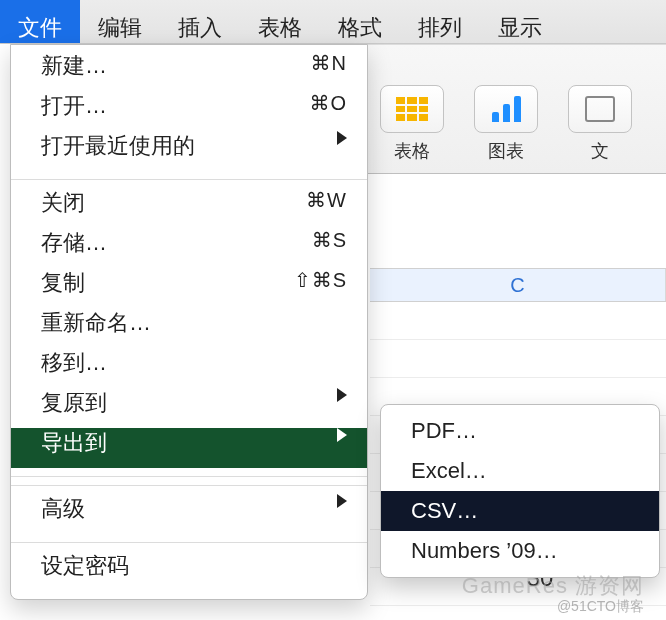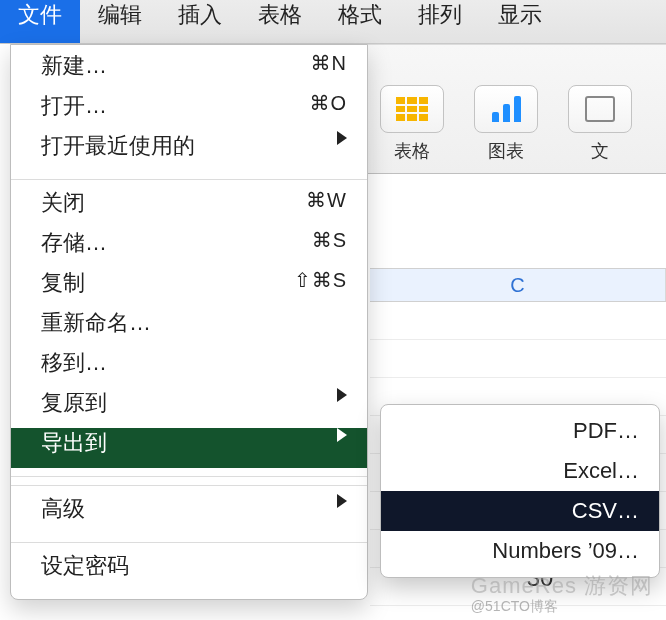--- a/index.html
+++ b/index.html
@@ -10,21 +10,21 @@
     height: 44px;
     background: linear-gradient(#ececec, #e3e3e3);
     border-bottom: 1px solid #c9c9c9;
     display: flex;
     align-items: stretch;
     font-size: 22px;
   }
   .menubar .menu-item {
     padding: 0 18px;
     display: flex;
-    align-items: flex-start;
+    align-items: flex-end;
     color: #222;
     cursor: default;
   }
   .menubar .menu-item.active {
     background: #1a6fe8;
     color: #fff;
   }
 
   
   .toolbar {
@@ -155,21 +155,20 @@
     padding: 6px 0;
     font-size: 22px;
     box-shadow: 0 10px 24px rgba(0,0,0,.22);
   }
   .submenu .mi {
     height: 40px;
     padding: 0 20px 0 30px;
     display: flex;
     align-items: center;
     color: #222;
-    justify-content: flex-end;
   }
   .submenu .mi.selected { background: #0f172a; color: #fff; }
 
   
   .icon-table {
     width: 32px; height: 24px;
     display: grid;
     grid-template-columns: repeat(3,1fr);
     grid-template-rows: repeat(3,1fr);
     gap: 2px;
@@ -180,23 +179,24 @@
   }
   .icon-chart span { width:7px; background:#1f8fff; border-radius:2px 2px 0 0; }
   .icon-text {
     width: 30px; height: 26px;
     border: 2px solid #888; border-radius: 3px;
   }
 
   
   .wm {
     position: absolute;
-    right: 13px; bottom: 6px;
+    right: 22px; bottom: 6px;
     font-size: 14px;
     color: rgba(120,120,120,.55);
+    text-align: right;
     line-height: 1.1;
     pointer-events: none;
   }
   .wm .big { font-size: 22px; color: rgba(160,160,160,.55); letter-spacing: 1px; }
 </style>
 </head>
 <body>
 
 <div class="menubar">
   <div class="menu-item active">

